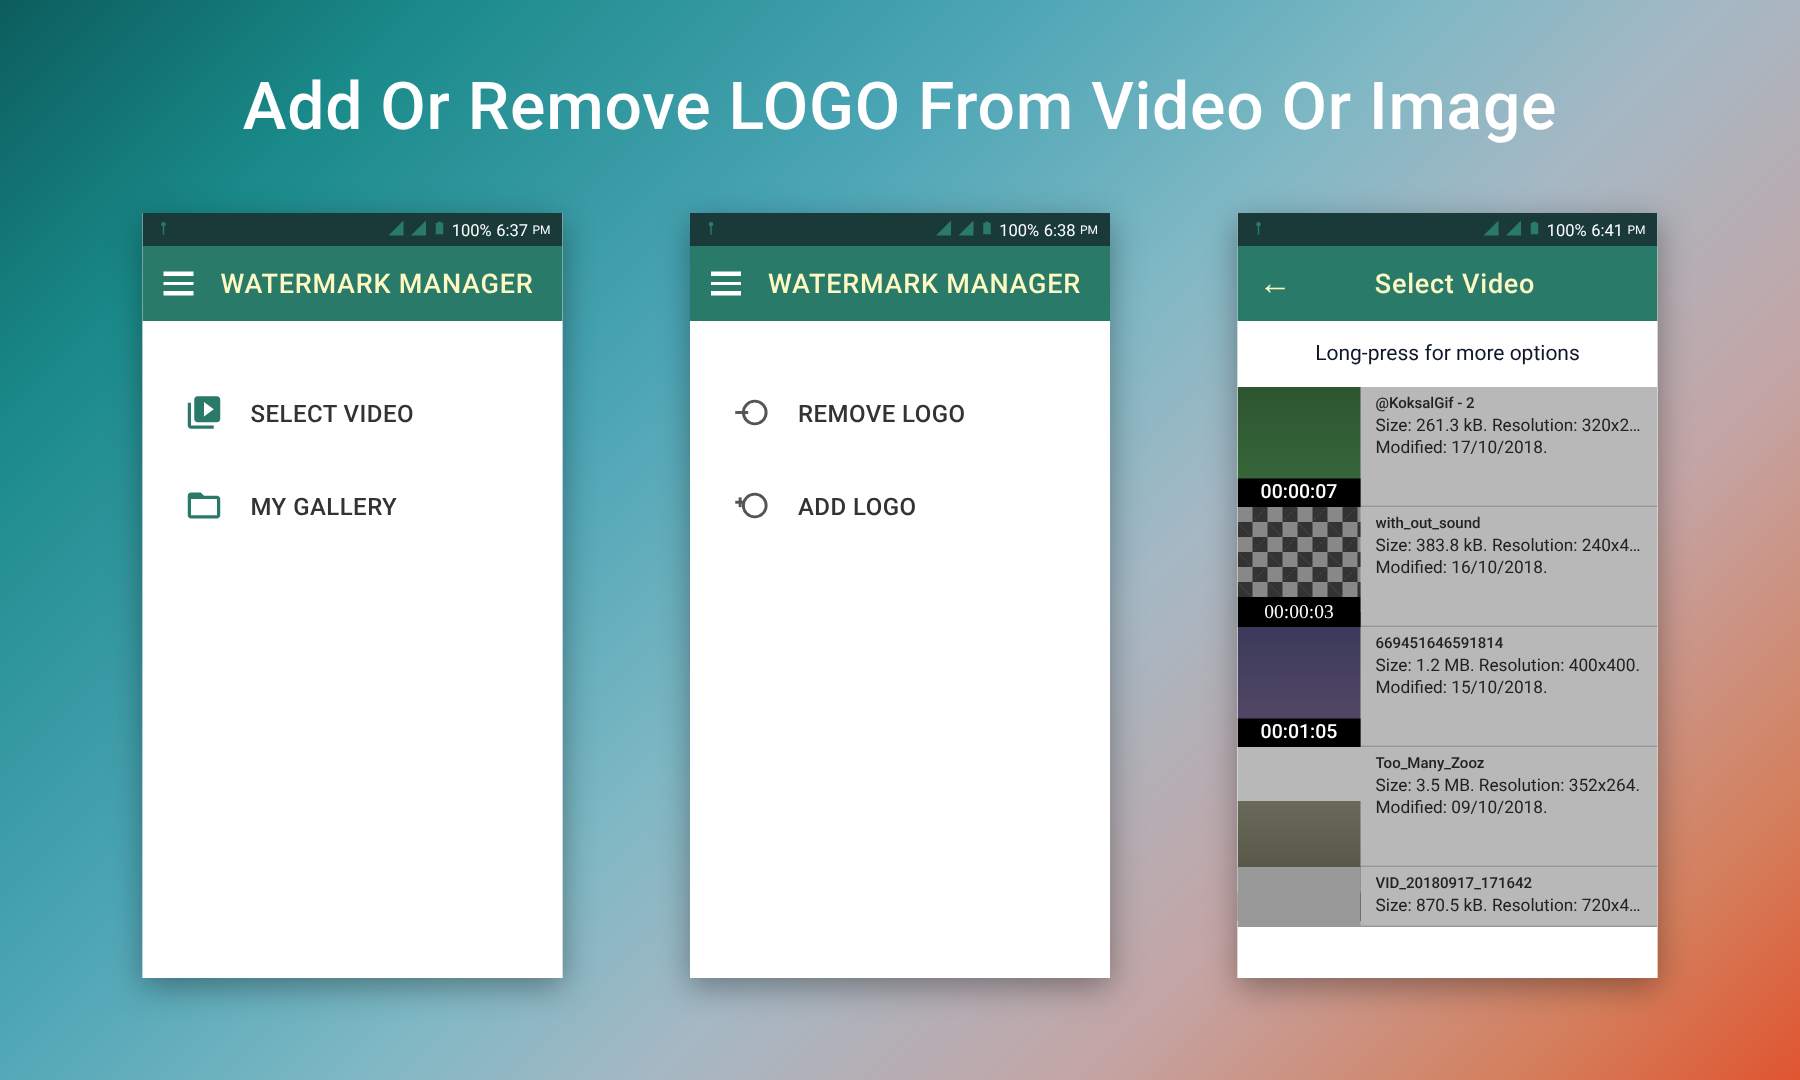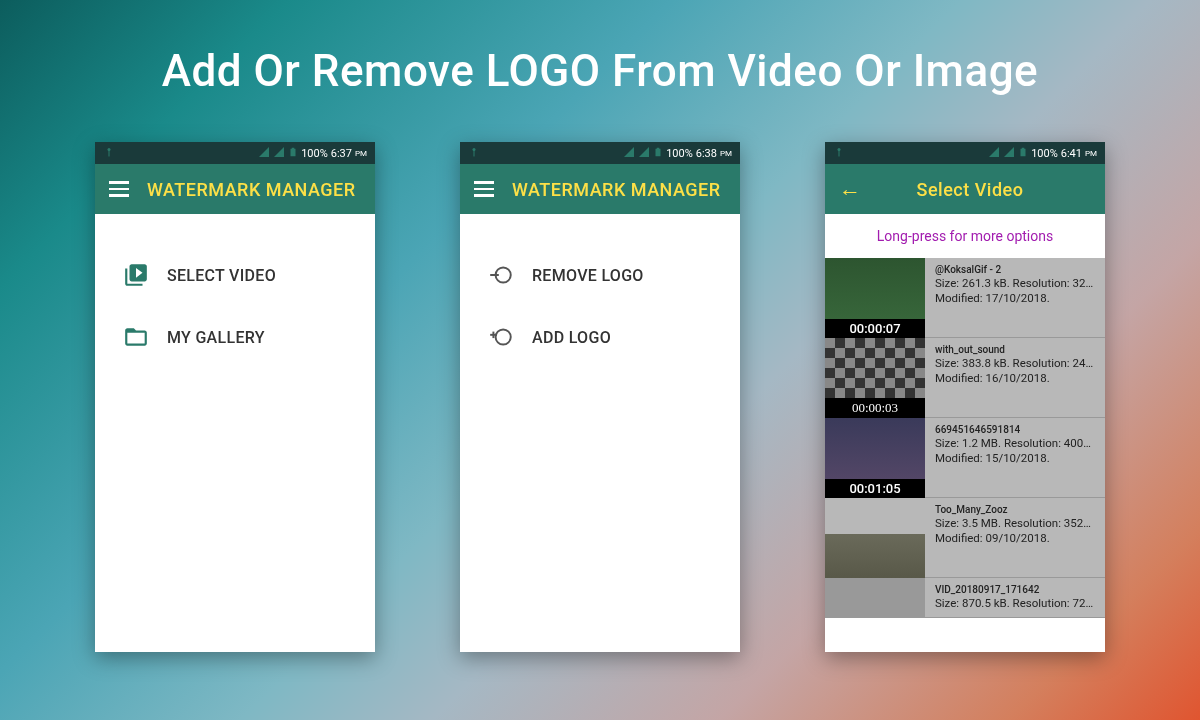--- a/index.html
+++ b/index.html
@@ -40,21 +40,21 @@
   display: flex;
   align-items: center;
   justify-content: space-between;
   padding: 0 8px;
   font-size: 11px;
 }
 .status-left { display: flex; align-items: center; }
 .status-right { display: flex; align-items: center; gap: 3px; }
 .app-bar {
   background: #2a7a6a;
-  color: #fde047;
+  color: #fef9c3;
   height: 50px;
   display: flex;
   align-items: center;
   padding: 0 14px;
   gap: 18px;
 }
 .app-bar-title {
   font-size: 18px;
   font-weight: 500;
   letter-spacing: 0.5px;
@@ -78,32 +78,32 @@
   height: 26px;
   display: flex;
   align-items: center;
   justify-content: center;
 }
 .menu-label { font-size: 16px; font-weight: 500; letter-spacing: 0.3px; }
 .hint-text {
   text-align: center;
   padding: 14px 28px;
   font-size: 14px;
-  color: #a21caf;
+  color: #0f172a;
 }
 .video-list { display: flex; flex-direction: column; }
 .video-item {
   display: flex;
   height: 80px;
   background: #b8b8b8;
   border-bottom: 1px solid #999;
   cursor: pointer;
 }
 .thumb {
-  width: 100px;
+  width: 82px;
   height: 80px;
   background: #555;
   position: relative;
   flex-shrink: 0;
 }
 .thumb.checker {
   background-image:
     linear-gradient(45deg, #333 25%, transparent 25%),
     linear-gradient(-45deg, #333 25%, transparent 25%),
     linear-gradient(45deg, transparent 75%, #333 75%),

